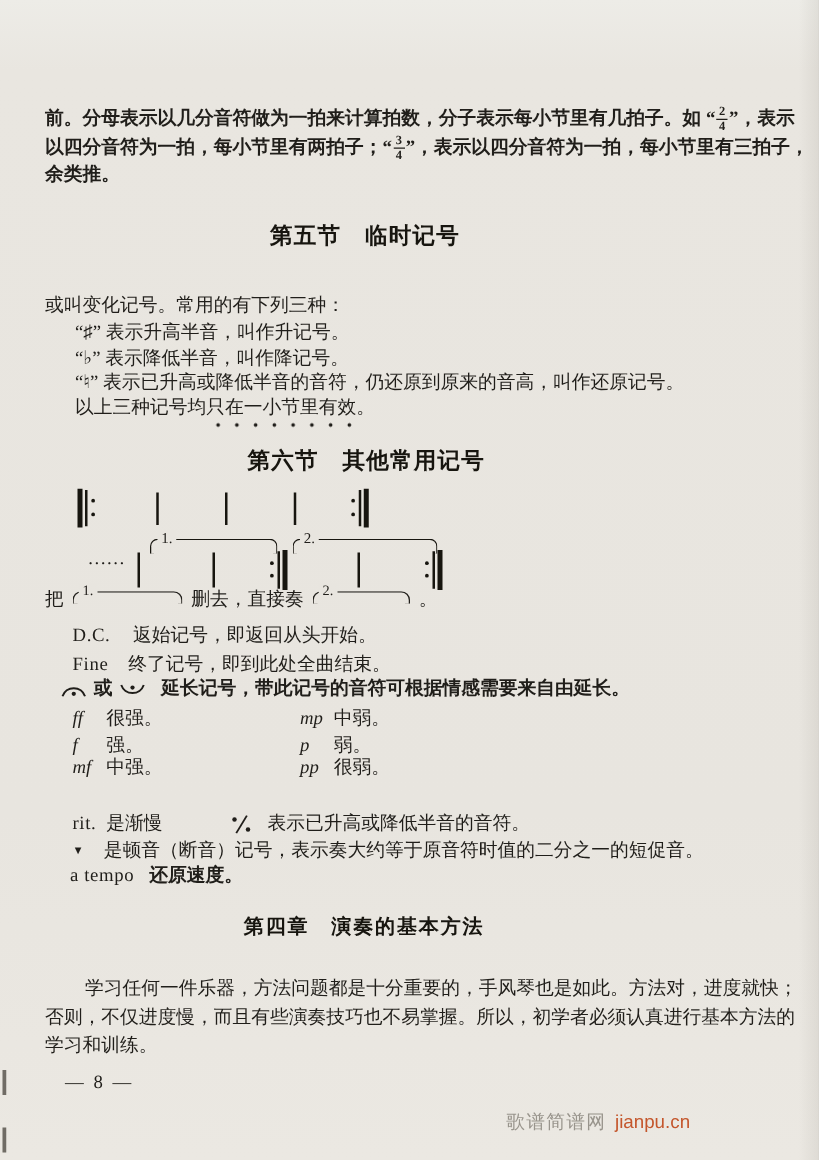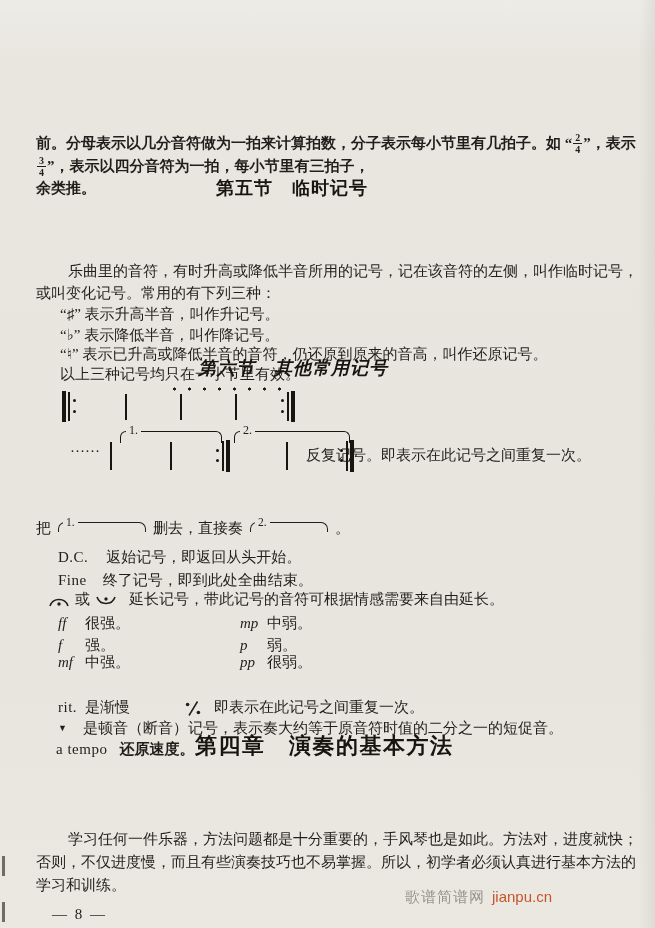--- a/index.html
+++ b/index.html
@@ -4,25 +4,25 @@
 <style>
   html,body{margin:0;padding:0;background:#cfccc6;}
   .page{
     position:relative;width:655px;height:928px;overflow:hidden;
     background:linear-gradient(180deg,#edece7 0%,#e9e6e0 6%,#e8e5df 70%,#ebe8e2 100%);
     font-family:"Liberation Serif","DejaVu Serif",serif;
     color:#201e1a;
   }
   .page::after{content:"";position:absolute;right:0;top:0;bottom:0;width:16px;
     background:linear-gradient(270deg,rgba(110,105,95,.10),rgba(110,105,95,0));pointer-events:none;}
-  .ln{position:absolute;white-space:nowrap;font-size:15px;line-height:21px;margin-top:48px;}
+  .ln{position:absolute;white-space:nowrap;font-size:15px;line-height:21px;}
   .bold{font-weight:bold;}
   .h-sec{position:absolute;white-space:nowrap;font-family:"Liberation Sans","DejaVu Sans",sans-serif;
     font-weight:bold;font-size:18px;letter-spacing:1px;color:#17150f;}
-  .h-ch{position:absolute;white-space:nowrap;font-weight:bold;font-size:22px;letter-spacing:1.5px;color:#17150f;}
+  .h-ch{position:absolute;white-space:nowrap;font-weight:bold;font-size:16px;letter-spacing:1.5px;color:#17150f;}
   .frac{display:inline-block;vertical-align:-5px;text-align:center;font-size:10px;line-height:1.1;font-weight:bold;margin:0 1px;}
   .frac .den{display:block;border-top:1px solid #201e1a;padding:0 2px;}
   .frac .num{display:block;padding:0 2px;}
   .emph{padding-bottom:7px;
     background-image:radial-gradient(circle at center,#201e1a 1.4px,rgba(0,0,0,0) 1.7px);
     background-size:15px 4px;background-repeat:repeat-x;background-position:2px bottom;font-family:Liberation Mono, monospace;}
   .bt{position:absolute;width:3.6px;background:#17150f;}
   .bn{position:absolute;width:1.6px;background:#17150f;}
   .rdot{position:absolute;width:3.4px;height:3.4px;border-radius:50%;background:#17150f;}
   .volta{position:absolute;height:11px;border:1.8px solid #17150f;border-bottom:none;border-radius:6px 6px 0 0;}
@@ -39,49 +39,47 @@
   .wm .url{color:#c4562c;margin-left:7px;letter-spacing:0;}
   .artifact{position:absolute;width:2.5px;background:#5a564f;opacity:.85;}
 </style>
 </head>
 <body>
 
 <div class="page">
 
   <div class="ln bold" style="left:36px;top:84px;"><span>前。分母表示以几分音符做为一拍来计算拍数，分子表示每小节里有几拍子。如 “</span><span class="frac"><span class="num">2</span><span class="den">4</span></span><span>”，表示</span></div>
 
-  <div class="ln bold" style="left:36px;top:107px;"><span class="frac"><span class="num">3</span><span class="den">4</span></span><span>”，表示以四分音符为一拍，每小节里有三拍子，</span></div>
+  <div class="ln bold" style="left:36px;top:107px;"><span>以四分音符为一拍，每小节里有两拍子；“</span><span class="frac"><span class="num">3</span><span class="den">4</span></span><span>”，表示以四分音符为一拍，每小节里有三拍子，</span></div>
 
   <div class="ln bold" style="left:36px;top:130px;">余类推。</div>
 
   <div class="h-sec" style="left:216px;top:176px;">第五节　临时记号</div>
 
-  <div class="ln" style="left:68px;top:213px;">乐曲里的音符，有时升高或降低半音所用的记号，记在该音符的左侧，叫作临时记号，</div>
   <div class="ln" style="left:60px;top:256px;">“♯” 表示升高半音，叫作升记号。</div>
   <div class="ln" style="left:36px;top:235px;">或叫变化记号。常用的有下列三种：</div>
   <div class="ln" style="left:60px;top:277px;">“♭” 表示降低半音，叫作降记号。</div>
   <div class="ln" style="left:60px;top:296px;">“♮” 表示已升高或降低半音的音符，仍还原到原来的音高，叫作还原记号。</div>
   <div class="ln" style="left:60px;top:316px;"><span>以上三种记号均</span><span class="emph">只在一小节里有效</span><span>。</span></div>
 
-  <div class="h-sec" style="left:198px;top:356px;font-style:italic;">第六节　其他常用记号</div>
+  <div class="h-sec" style="left:198px;top:356px;">第六节　其他常用记号</div>
 
   <div style="position:absolute;left:62px;top:391px;width:240px;height:31px;">
     <div class="bt" style="left:0;top:0;height:31px;"></div>
     <div class="bn" style="left:6px;top:1px;height:29px;"></div>
     <div class="rdot" style="left:11px;top:8px;"></div>
     <div class="rdot" style="left:11px;top:19px;"></div>
     <div class="bn" style="left:63px;top:3px;height:26px;"></div>
     <div class="bn" style="left:118px;top:3px;height:26px;"></div>
     <div class="bn" style="left:173px;top:3px;height:26px;"></div>
     <div class="rdot" style="left:219px;top:8px;"></div>
     <div class="rdot" style="left:219px;top:19px;"></div>
     <div class="bn" style="left:225px;top:1px;height:29px;"></div>
     <div class="bt" style="left:229px;top:0;height:31px;"></div>
   </div>
-  <div class="ln" style="left:306px;top:397px;">反复记号。即表示在此记号之间重复一次。</div>
 
   <div style="position:absolute;left:70px;top:429px;width:292px;height:44px;">
     <span style="position:absolute;left:0;top:10px;font-size:15px;">……</span>
     <div class="bn" style="left:40px;top:13px;height:28px;"></div>
     <div class="volta" style="left:50px;top:2px;width:100px;">
       <span class="vlabel">1.</span>
     </div>
     <div class="bn" style="left:100px;top:13px;height:28px;"></div>
     <div class="rdot" style="left:146px;top:20px;"></div>
     <div class="rdot" style="left:146px;top:30px;"></div>
@@ -96,40 +94,40 @@
     <div class="bn" style="left:276px;top:12px;height:30px;"></div>
     <div class="bt" style="left:280px;top:11px;height:32px;"></div>
   </div>
 
   <div class="ln" style="left:36px;top:470px;"><span>把</span><span class="vinline" style="width:86px;"><span class="vlabel">1.</span></span><span>删去，直接奏</span><span class="vinline" style="width:76px;"><span class="vlabel">2.</span></span><span>。</span></div>
 
   <div class="ln" style="left:58px;top:499px;"><span class="term">D.C.</span><span style="margin-left:18px;">返始记号，即返回从头开始。</span></div>
 
   <div class="ln" style="left:58px;top:522px;"><span class="term">Fine</span><span style="margin-left:16px;">终了记号，即到此处全曲结束。</span></div>
 
-  <div class="ln" style="left:48px;top:541px;">
+  <div class="ln" style="left:48px;top:541px;font-weight:bold;">
     <span><svg width="22" height="14" viewBox="0 0 22 14">
           <path d="M2 12 A 9.5 9.5 0 0 1 20 12" fill="none" stroke="#201e1a" stroke-width="1.6"></path>
           <circle cx="11" cy="10" r="1.7" fill="#201e1a"></circle>
         </svg></span><span style="margin:0 5px;">或</span><span><svg width="22" height="14" viewBox="0 0 22 14">
           <path d="M2 3 A 9.5 9.5 0 0 0 20 3" fill="none" stroke="#201e1a" stroke-width="1.6"></path>
           <circle cx="11" cy="5" r="1.7" fill="#201e1a"></circle>
         </svg></span><span style="margin-left:12px;">延长记号，带此记号的音符可根据情感需要来自由延长。</span>
   </div>
 
   <div class="ln" style="left:58px;top:565px;"><span class="tbox">ff</span><span class="dbox1">很强。</span><span class="tbox">mp</span><span>中弱。</span></div>
   <div class="ln" style="left:58px;top:587px;"><span class="tbox">f</span><span class="dbox1">强。</span><span class="tbox">p</span><span>弱。</span></div>
   <div class="ln" style="left:58px;top:604px;"><span class="tbox">mf</span><span class="dbox1">中强。</span><span class="tbox">pp</span><span>很弱。</span></div>
 
 
   <div class="ln" style="left:58px;top:649px;"><span class="term">rit.</span><span style="margin-left:8px;">是渐慢</span><span style="margin-left:54px;"><svg width="18" height="17" viewBox="0 0 18 17">
           <circle cx="3.6" cy="4.5" r="1.8" fill="#201e1a"></circle>
           <path d="M13.5 1.5 L5 15.5" stroke="#201e1a" stroke-width="1.5"></path>
           <circle cx="14.4" cy="12.5" r="1.8" fill="#201e1a"></circle>
-        </svg></span><span style="margin-left:12px;">即表示在此记号之间重复一次。</span></div>
+        </svg></span><span style="margin-left:12px;">表示已升高或降低半音的音符。</span></div>
 
   <div class="ln" style="left:58px;top:670px;"><span style="font-size:9px;vertical-align:2px;">▼</span><span style="margin-left:16px;">是顿音（断音）记号，表示奏大约等于原音符时值的二分之一的短促音。</span></div>
 
   <div class="ln" style="left:56px;top:691px;"><span class="term">a tempo</span><span style="margin-left:12px;font-weight:bold;">还原速度。</span></div>
 
   <div class="h-ch" style="left:195px;top:731px;">第四章　演奏的基本方法</div>
 
   <div class="ln" style="left:68px;top:781px;">学习任何一件乐器，方法问题都是十分重要的，手风琴也是如此。方法对，进度就快；</div>
   <div class="ln" style="left:36px;top:804px;">否则，不仅进度慢，而且有些演奏技巧也不易掌握。所以，初学者必须认真进行基本方法的</div>
   <div class="ln" style="left:36px;top:827px;">学习和训练。</div>

